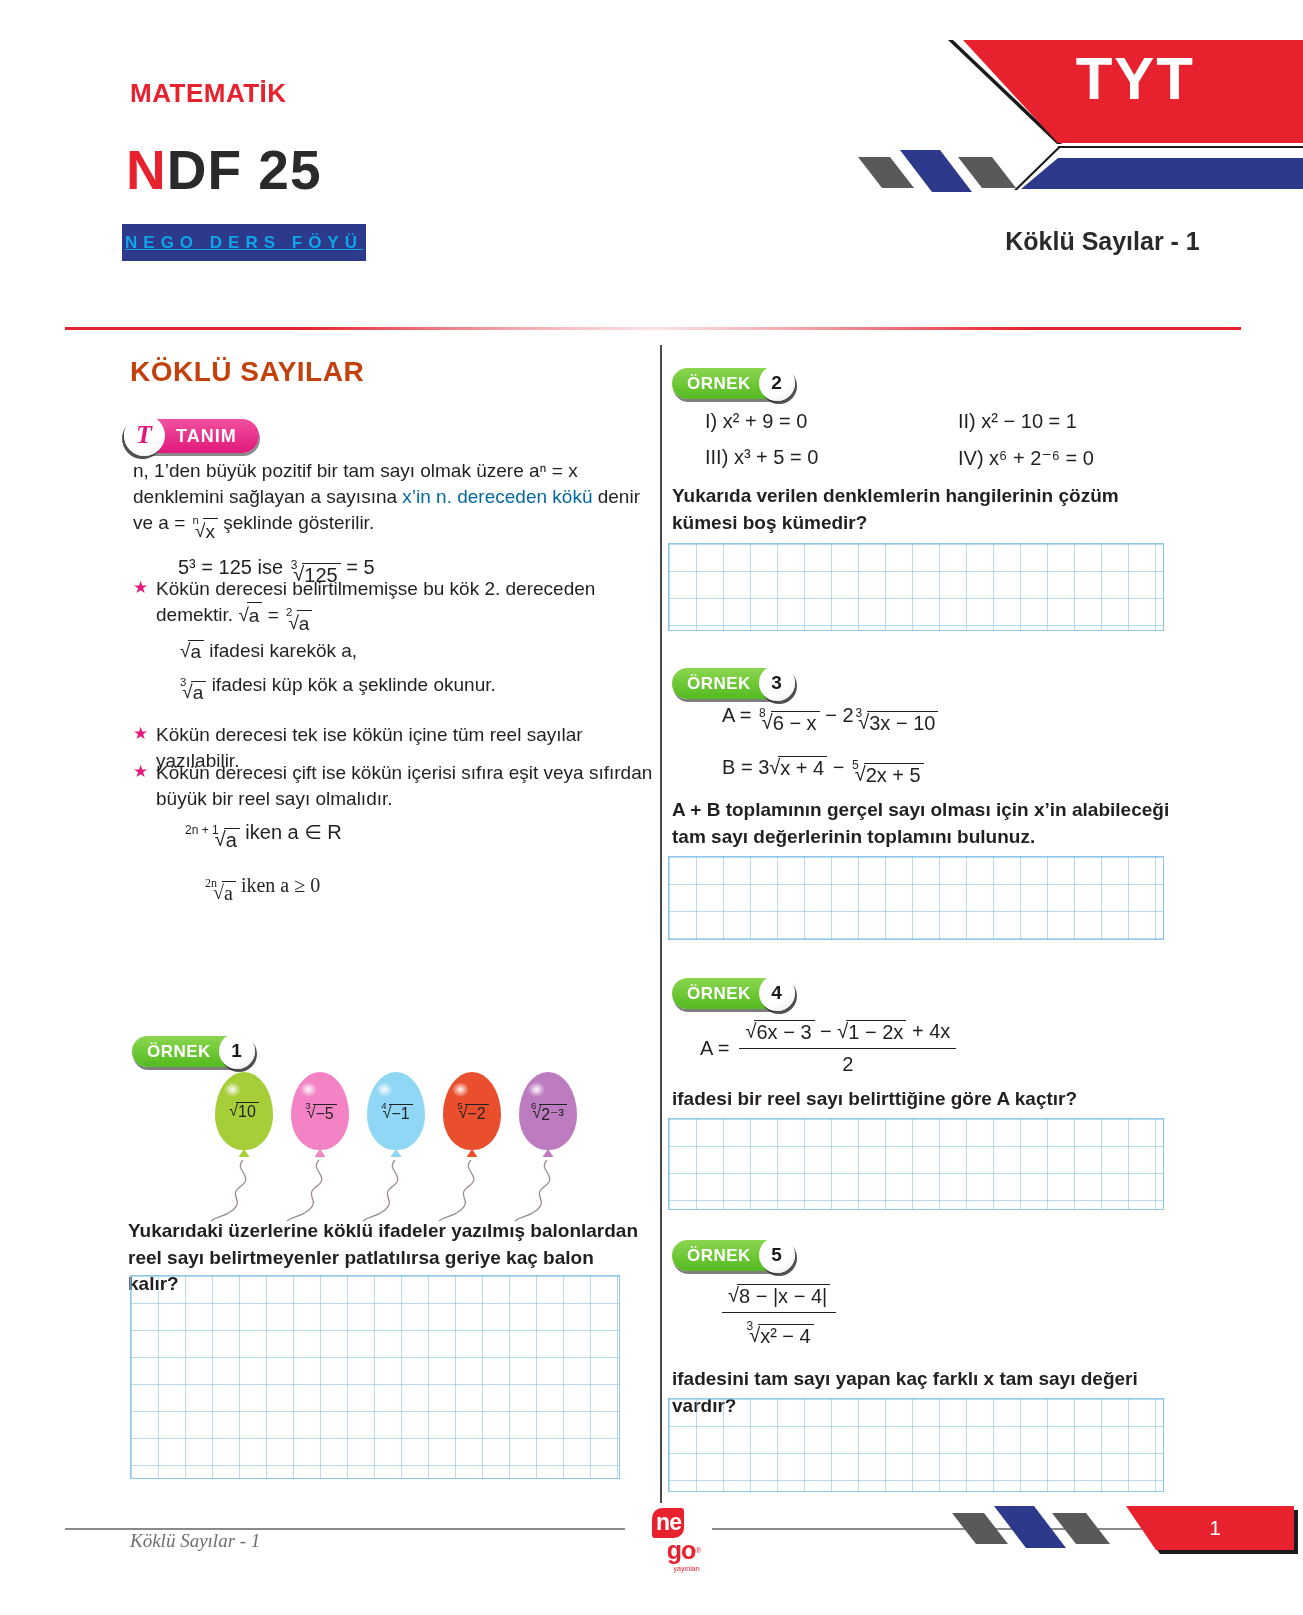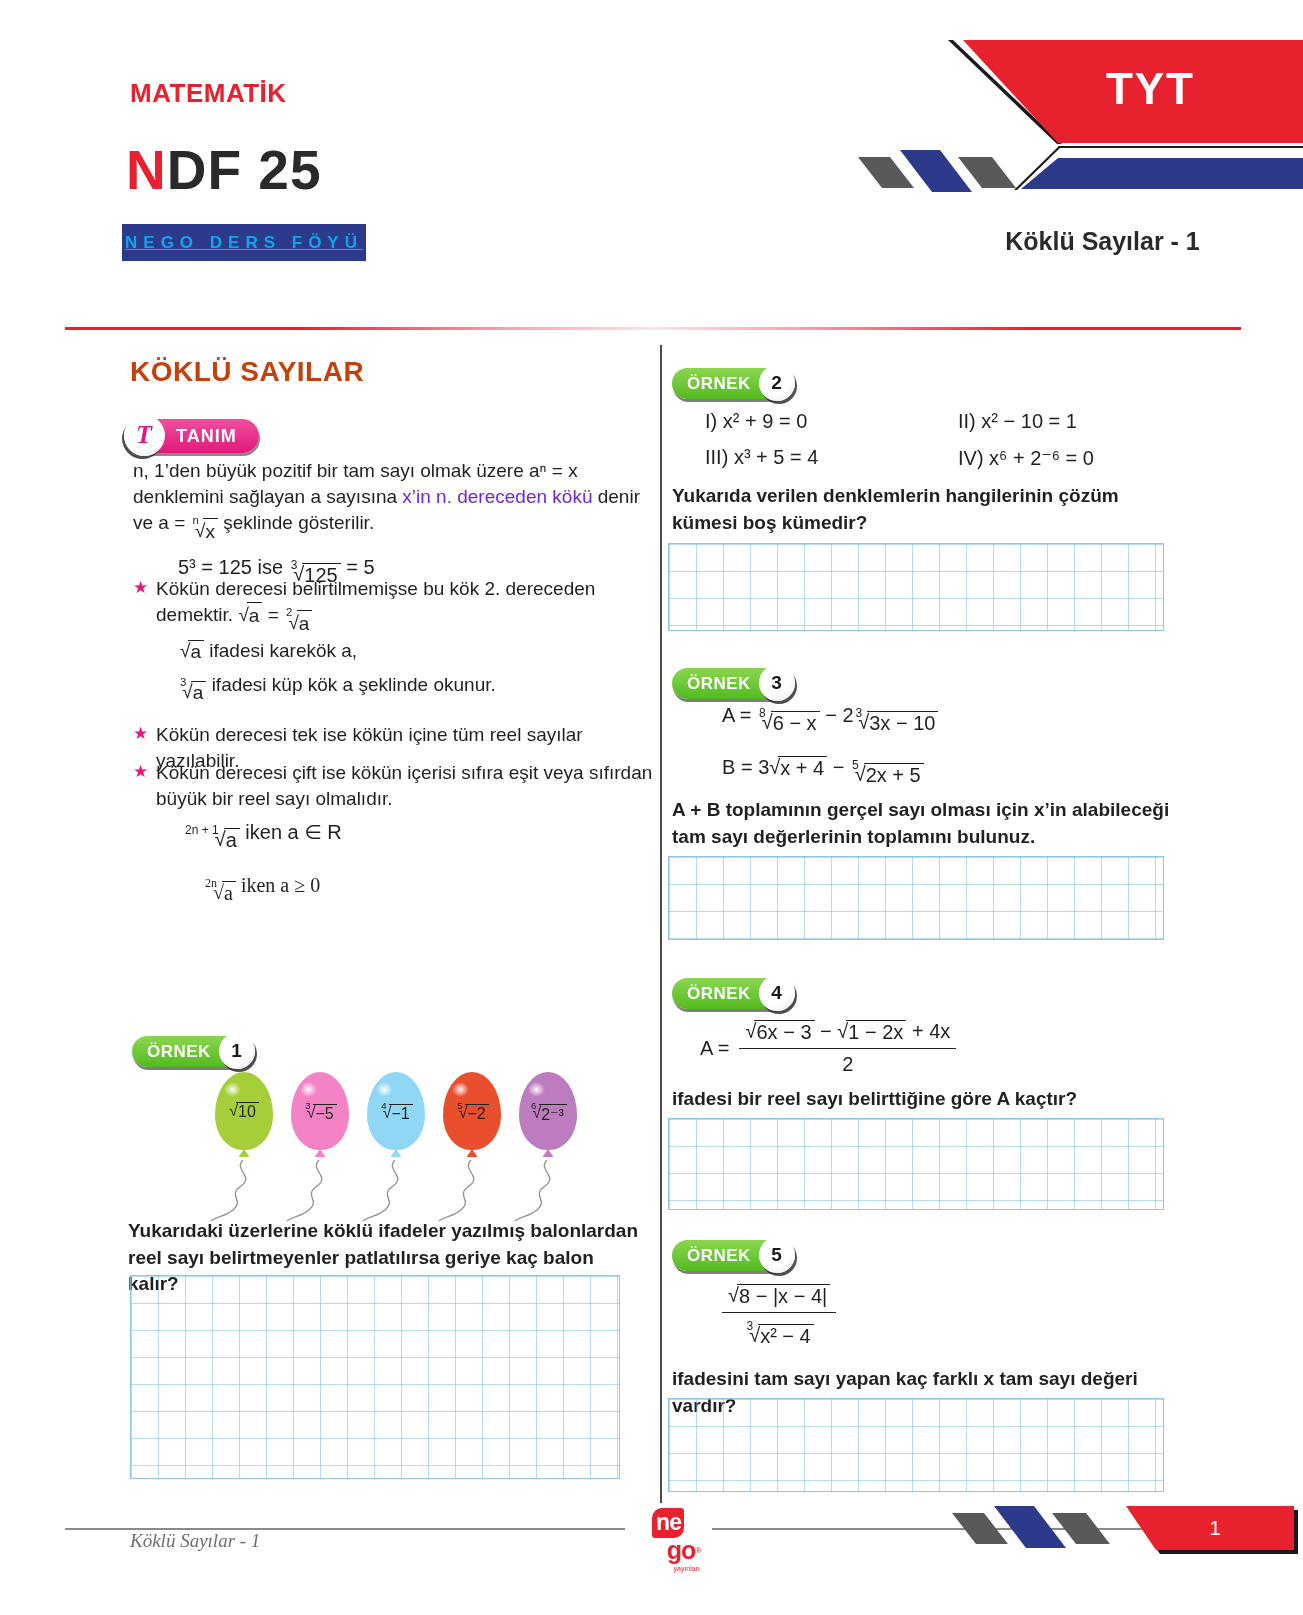--- a/index.html
+++ b/index.html
@@ -10,21 +10,21 @@
   
   .subject{left:130px;top:78px;font-size:26px;font-weight:bold;color:#E8212E;letter-spacing:.5px;}
   .code{left:126px;top:138px;font-size:55px;font-weight:bold;letter-spacing:1px;color:#2A2A2C;}
   .code .accent{color:#E8212E;}
   .series{left:122px;top:224px;width:244px;height:37px;background:#2D3A8C;color:#0ea5e9;
           display:flex;align-items:center;justify-content:center;font-size:17px;font-weight:bold;letter-spacing:6px;text-decoration:underline;}
   .h-topic{left:1000px;top:227px;width:205px;text-align:center;font-size:25px;font-weight:bold;color:#2A2A2C;}
 
   .tyt-red{left:963px;top:40px;width:340px;height:103px;background:#E8212E;
            clip-path:polygon(0 0,100% 0,100% 100%,95px 100%);}
-  .tyt-red span{position:absolute;right:108px;top:24px;font-size:44px;font-weight:bold;color:#fff;letter-spacing:2px;}
+  .tyt-red span{position:absolute;right:108px;top:4px;font-size:60px;font-weight:bold;color:#fff;letter-spacing:2px;}
   .tyt-diag{left:948px;top:40px;width:114px;height:104px;background:#1a1a1a;
             clip-path:polygon(0 0,5px 0,114px 100%,109px 100%);}
   .tyt-under{left:1058px;top:146px;width:245px;height:2px;background:#1a1a1a;}
   .tyt-blue{left:1021px;top:158px;width:282px;height:31px;background:#2D3A8C;
             clip-path:polygon(37px 0,100% 0,100% 100%,0 100%);}
   .tyt-blue-line{left:1014px;top:147px;width:47px;height:43px;background:#1a1a1a;
             clip-path:polygon(44px 0,47px 0,3px 100%,0 100%);}
   .chev{position:absolute;}
   .chev.g{background:#58595B;}
   .chev.b{background:#2D3A8C;}
@@ -47,21 +47,21 @@
          font-size:26px;line-height:39px;text-align:center;font-weight:bold;}
   .ornek{position:absolute;height:31px;background:linear-gradient(180deg,#8BD64F,#54BA20);
          border-radius:17px;padding:0 36px 0 15px;line-height:31px;color:#fff;font-weight:bold;
          font-size:17px;letter-spacing:.5px;box-shadow:1px 3px 0 rgba(40,40,40,.6);}
   .ornek .num{position:absolute;right:-8px;top:-3px;width:36px;height:36px;border-radius:50%;
          background:radial-gradient(circle at 38% 30%,#fff 55%,#e6e6e6);color:#1a1a1a;text-align:center;
          line-height:36px;font-size:19px;font-weight:bold;box-shadow:2px 3px 0 rgba(35,35,35,.8);}
 
   
   .body-text{font-size:19px;line-height:1.38;}
-  .hl{color:#6d28d9;}
+  .hl{color:#0369a1;}
   .q{font-size:19px;font-weight:bold;line-height:1.4;}
   .star-item{padding-left:23px;}
   .star{position:absolute;left:0;top:0;color:#E6187C;font-size:17px;}
   .math-line{font-size:20px;white-space:nowrap;}
 
   
   .rad{display:inline-flex;align-items:flex-start;white-space:nowrap;}
   .rad-i{font-size:.60em;transform:translate(2px,-.45em);margin-right:-2px;}
   .rad-s{}
   .rad-b{display:inline-block;border-top:1.7px solid currentColor;padding:0 3px 0 2px;margin-left:-2px;}
@@ -257,21 +257,21 @@
 
   <div class="abs q" style="left:128px;top:1218px;width:512px;">Yukarıdaki üzerlerine köklü ifadeler yazılmış balonlardan reel sayı belirtmeyenler patlatılırsa geriye kaç balon kalır?</div>
   <div class="abs grid" style="left:130px;top:1275px;width:488px;height:202px;"></div>
 
   <div class="ornek" style="left:672px;top:368px;">
     <span>ÖRNEK</span>
     <span class="num">2</span>
   </div>
   <div class="abs math-line" style="left:705px;top:410px;">I) x² + 9 = 0</div>
   <div class="abs math-line" style="left:958px;top:410px;">II) x² − 10 = 1</div>
-  <div class="abs math-line" style="left:705px;top:446px;">III) x³ + 5 = 4</div>
+  <div class="abs math-line" style="left:705px;top:446px;">III) x³ + 5 = 0</div>
   <div class="abs math-line" style="left:958px;top:446px;">IV) x⁶ + 2⁻⁶ = 0</div>
   <div class="abs q" style="left:672px;top:483px;width:496px;">Yukarıda verilen denklemlerin hangilerinin çözüm kümesi boş kümedir?</div>
   <div class="abs grid" style="left:668px;top:543px;width:494px;height:86px;"></div>
 
   <div class="ornek" style="left:672px;top:668px;">
     <span>ÖRNEK</span>
     <span class="num">3</span>
   </div>
   <div class="abs math-line" style="left:722px;top:704px;">A = <span class="rad">
         <span class="rad-i">8</span>

